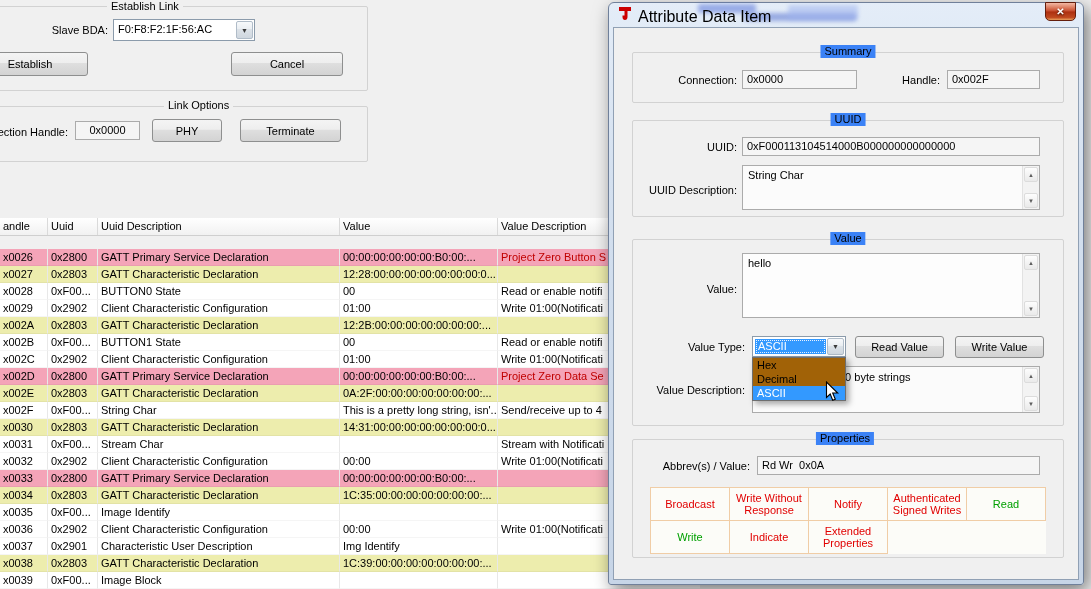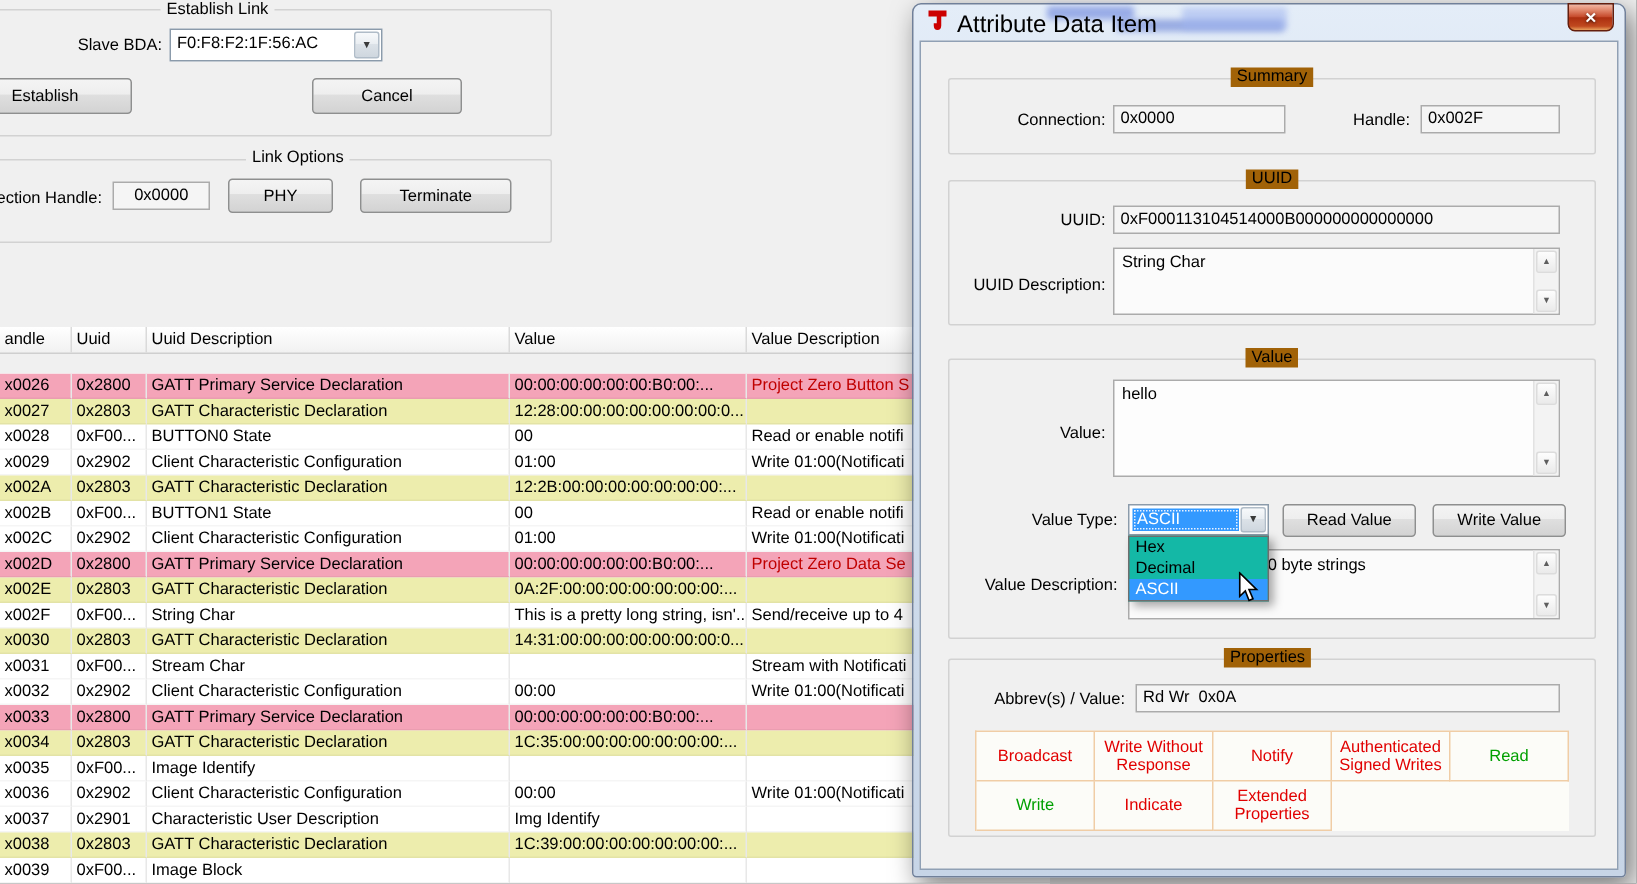--- a/index.html
+++ b/index.html
@@ -23,42 +23,42 @@
   .sb-btn{position:absolute;left:1px;right:1px;height:15px;display:flex;align-items:center;justify-content:center;
           font-size:6px;color:#5E5E5E;background:linear-gradient(#FDFDFD,#EAEAEA);border:1px solid #DCDCDC;border-radius:2px}
   .sb-up{top:1px}.sb-dn{bottom:1px}
   .combo{position:absolute;background:#FFF;border:1px solid #8B9BAB}
   .combo .cval{position:absolute;left:4px;top:2px;bottom:2px;right:20px;line-height:15px;white-space:nowrap;overflow:hidden}
   .combo .cbtn{position:absolute;top:1px;bottom:1px;right:1px;width:17px;display:flex;align-items:center;justify-content:center;
                font-size:7px;color:#3A3A3A;border-radius:2px;border:1px solid #B0BCC8;
                background:linear-gradient(#F7F9FB 0%,#EAEEF2 45%,#DCE2E8 46%,#CFD7DF 100%)}
   .combo.sel .cval{left:2px;top:2px;right:19px;padding-left:3px;background:var(--selection-blue);color:#FFF;
                    outline:1px dotted #EAF2FF;outline-offset:-2px}
-  .ddlist{position:absolute;background:#14b8a6;border:1px solid #6E6E6E;box-shadow:3px 3px 6px rgba(0,0,0,.35);z-index:40}
+  .ddlist{position:absolute;background:#a16207;border:1px solid #6E6E6E;box-shadow:3px 3px 6px rgba(0,0,0,.35);z-index:40}
   .dd-item{height:14px;line-height:14px;padding-left:4px;white-space:nowrap}
   .dd-item.selected{background:var(--selection-blue);color:#FFF}
   
   .thead{position:absolute;left:0;top:218px;width:700px;height:18px;display:flex;
          background:linear-gradient(#FFFFFF,#F1F1F1);border-bottom:1px solid #CFCFCF}
   .th{height:100%;line-height:17px;padding-left:3px;border-right:1px solid #DADADA;overflow:hidden;white-space:nowrap}
   .tbody{position:absolute;left:0;top:249px;width:700px;height:383px;background:#FFF;overflow:hidden}
   .tr{display:flex;height:17px;width:700px}
   .td{height:17px;line-height:16px;padding-left:3px;border-right:1px solid #E8E8E8;border-bottom:1px solid rgba(0,0,0,.04);
       overflow:hidden;white-space:nowrap}
   .c0{width:48px}.c1{width:50px}.c2{width:242px}.c3{width:158px}.c4{width:202px;border-right:none}
   .tr.pink{background:var(--row-pink)}
   .tr.yellow{background:var(--row-yellow)}
   .tr.pink .c4{color:var(--service-desc-red)}
   
   .dlg{position:absolute;left:608px;top:2px;width:476px;height:583px;z-index:10;
        background:linear-gradient(#E4EDF8 0%,#D4E0EF 30%,#C7D5E7 100%);
        border:1px solid #70809A;border-radius:6px 6px 3px 3px;box-shadow:4px 6px 18px rgba(0,0,0,.5)}
   .dlg-client{position:absolute;left:4px;top:24px;right:4px;bottom:4px;background:#F0F0F0;border:1px solid #90A0B4}
   .dlg-content{position:absolute;left:0;top:0;width:1091px;height:589px;z-index:12}
-  .dlg-content .grp-title{background:#a16207}
+  .dlg-content .grp-title{background:#3b82f6}
   .dlg-title{position:absolute;left:638px;top:8px;font-size:16px;white-space:nowrap}
   .close-btn{position:absolute;left:1045px;top:2px;width:31px;height:19px;display:flex;align-items:center;justify-content:center;
              color:#FFF;font-size:10px;font-weight:bold;text-shadow:0 1px 2px rgba(0,0,0,.7);
              background:linear-gradient(to bottom,#F2B8A4 0%,#DE8165 25%,#C64B2C 48%,#AC2F10 52%,#C0491F 85%,#E8A05C 100%);
              border:1px solid #641E0D;border-radius:0 0 5px 5px}
   .smudge{position:absolute;filter:blur(2px);border-radius:2px}
   .props-grid{position:absolute;left:650px;top:487px;width:396px;display:grid;grid-template-columns:repeat(5,1fr);
               grid-auto-rows:33px;border-top:1px solid var(--grid-border);border-left:1px solid var(--grid-border);background:#FCFCF8}
   .prop-cell{display:flex;align-items:center;justify-content:center;text-align:center;padding:1px 3px;line-height:12px;
              border-right:1px solid var(--grid-border);border-bottom:1px solid var(--grid-border)}
@@ -73,21 +73,21 @@
 <div class="stage" style="--row-pink: #f4a4b8; --row-yellow: #ededad; --selection-blue: #3399ff; --prop-red: #e10000; --prop-green: #00a000; --service-desc-red: #c00000; --grid-border: #f0cda6;">
 
   <div class="grp" style="left:-80px;top:6px;width:448px;height:85px"></div>
   <span class="grp-title" style="left:107px;top:0px">Establish Link</span>
   <span class="lbl r" style="left:28px;top:24px;width:80px">Slave BDA:</span>
   <div class="combo" style="left:113px;top:19px;width:142px;height:22px">
     <span class="cval">F0:F8:F2:1F:56:AC</span>
     <span class="cbtn">▼</span>
   </div>
   <div class="btn" style="left:-28px;top:52px;width:116px;height:24px">Establish</div>
-  <div class="btn" style="left:208px;top:52px;width:100px;height:24px">Cancel</div>
+  <div class="btn" style="left:231px;top:52px;width:112px;height:24px">Cancel</div>
 
   <div class="grp" style="left:-80px;top:106px;width:448px;height:56px"></div>
   <span class="grp-title" style="left:164px;top:99px">Link Options</span>
   <span class="lbl r" style="left:-20px;top:126px;width:88px">ection Handle:</span>
   <div class="tbox ctr" style="left:75px;top:121px;width:65px;height:19px">
     <span class="val">0x0000</span>
   </div>
   <div class="btn" style="left:152px;top:119px;width:70px;height:23px">PHY</div>
   <div class="btn" style="left:240px;top:119px;width:101px;height:23px">Terminate</div>
 

